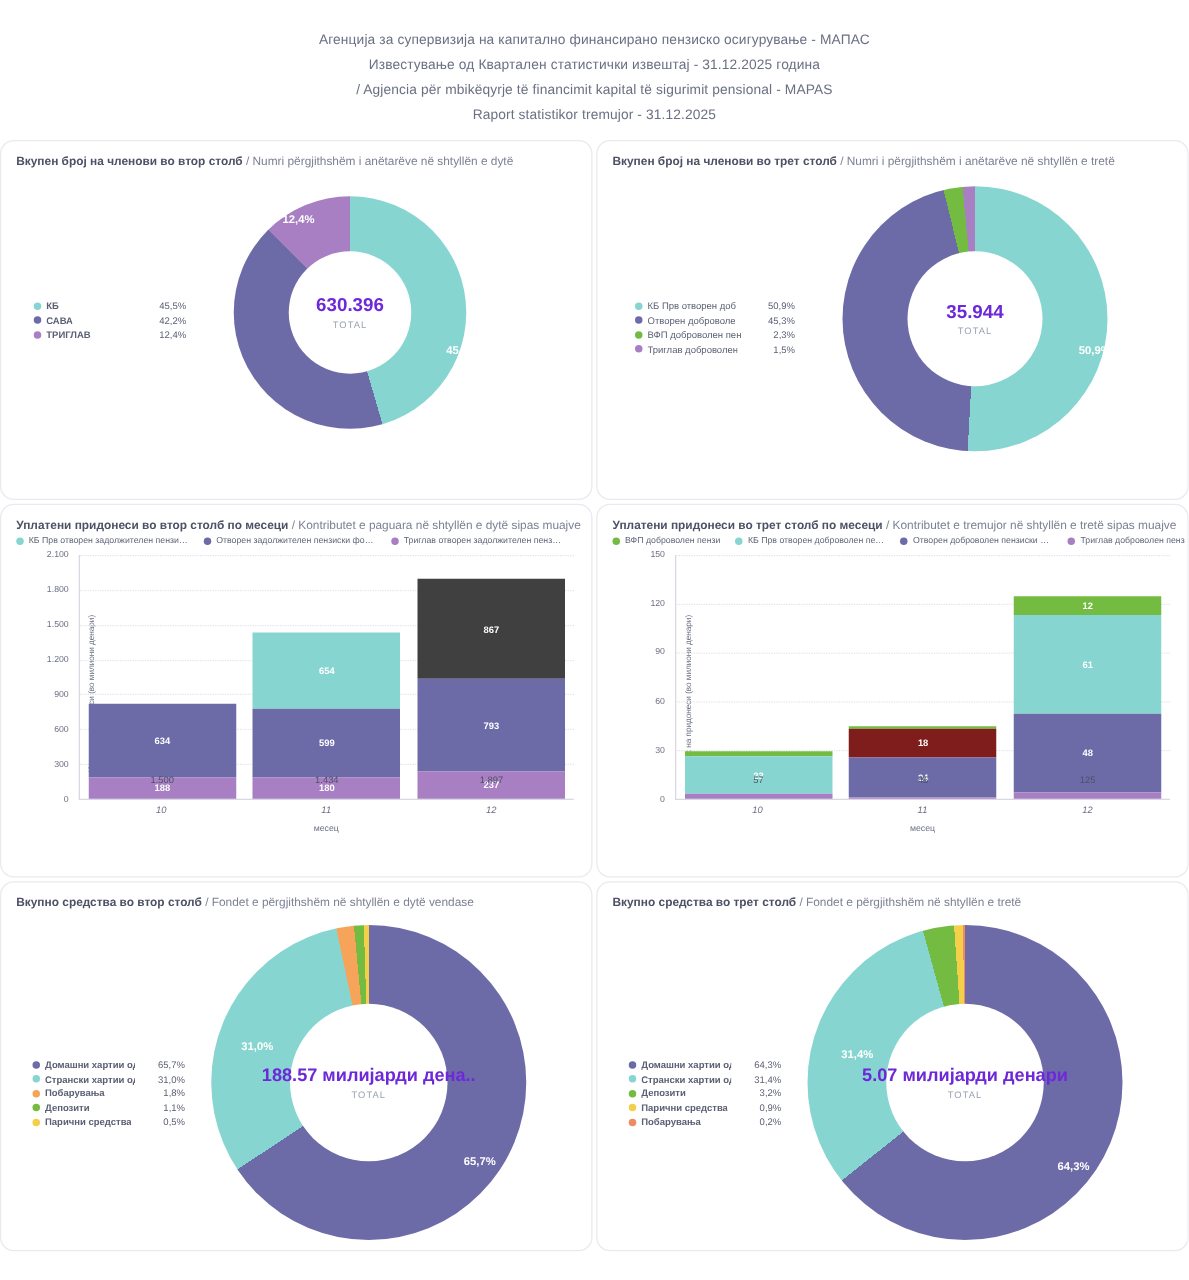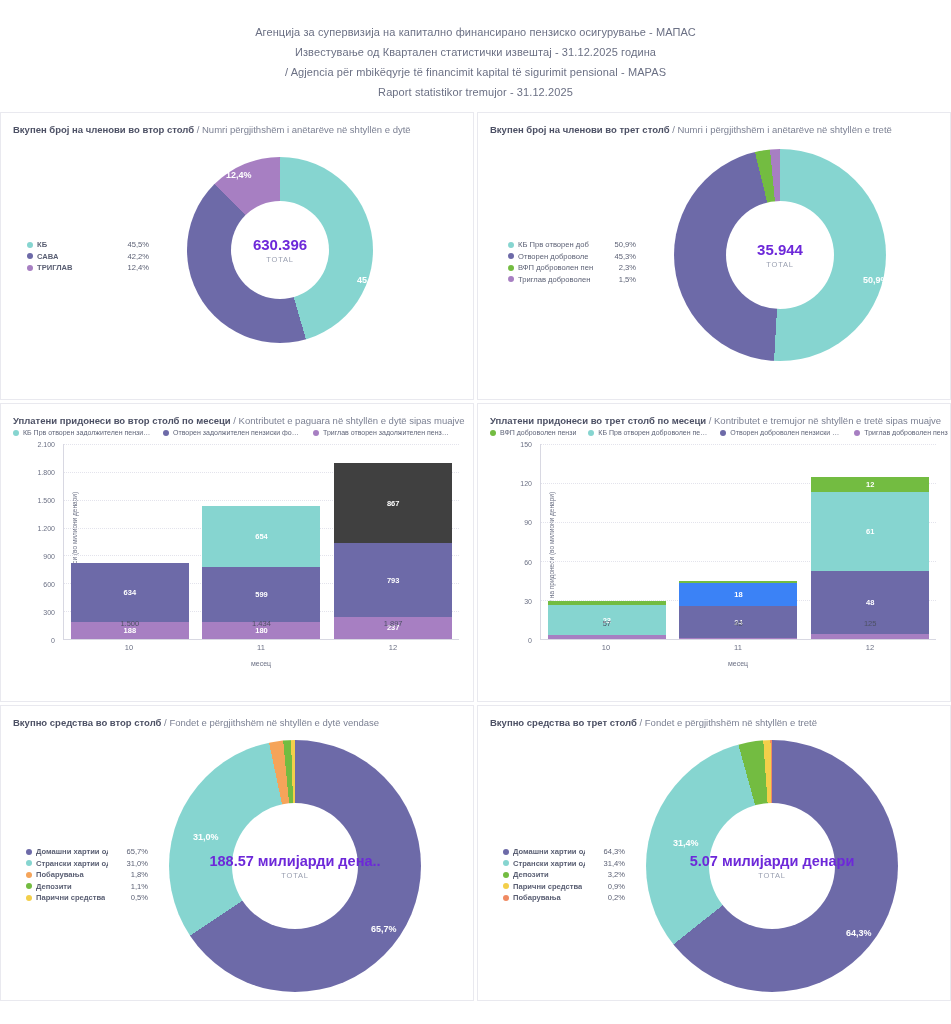--- a/index.html
+++ b/index.html
@@ -30,21 +30,21 @@
     display: grid;
     grid-template-columns: 474px 474px;
     grid-template-rows: 288px 299px 296px;
     gap: 3px 3px;
     padding: 0 0 0 0;
     margin-left: 0;
   }
   .panel {
     background: #ffffff;
     border: 1px solid #e9e9ef;
-    border-radius: 0;
+    border-radius: 11px;
     position: relative;
     overflow: hidden;
   }
   .panel-title {
     font-size: 9.5px;
     font-weight: bold;
     color: #4d5165;
     padding: 11px 0 0 12px;
     white-space: nowrap;
     overflow: hidden;
@@ -221,20 +221,21 @@
     left: 52px; right: 4px; bottom: 12px; height: 14px;
     display: flex;
     justify-content: space-around;
     align-items: center;
   }
   .x-tick {
     width: 118px;
     text-align: center;
     font-size: 7.5px;
     color: #6b7084;
+    font-style: italic;
   }
   .x-title {
     position: absolute;
     left: 52px; right: 4px; bottom: -1px;
     text-align: center;
     font-size: 7px;
     color: #6b7084;
   }
 </style>
 </head>
@@ -448,21 +449,21 @@
           <div class="bars">
             <div class="bar-col" style="height:38%">
               <div class="bar-total">57</div>
               <div class="seg" style="background:#73bc41; height:5.3%"></div>
               <div class="seg" style="background:#86d5d0; height:40.3%">23</div>
               <div class="seg" style="background:#a77fc2; height:5.3%"></div>
             </div>
             <div class="bar-col" style="height:30%">
               <div class="bar-total">45</div>
               <div class="seg" style="background:#73bc41; height:4.4%"></div>
-              <div class="seg" style="background:#3b82f6; height:40%">18</div>
+              <div class="seg" style="background:#7f1d1d; height:40%">18</div>
               <div class="seg" style="background:#6d6aa8; height:53.4%">24</div>
               <div class="seg" style="background:#a77fc2; height:2.2%"></div>
             </div>
             <div class="bar-col" style="height:83.3%">
               <div class="bar-total">125</div>
               <div class="seg" style="background:#73bc41; height:9.6%">12</div>
               <div class="seg" style="background:#86d5d0; height:48.8%">61</div>
               <div class="seg" style="background:#6d6aa8; height:38.4%">48</div>
               <div class="seg" style="background:#a77fc2; height:3.2%"></div>
             </div>

